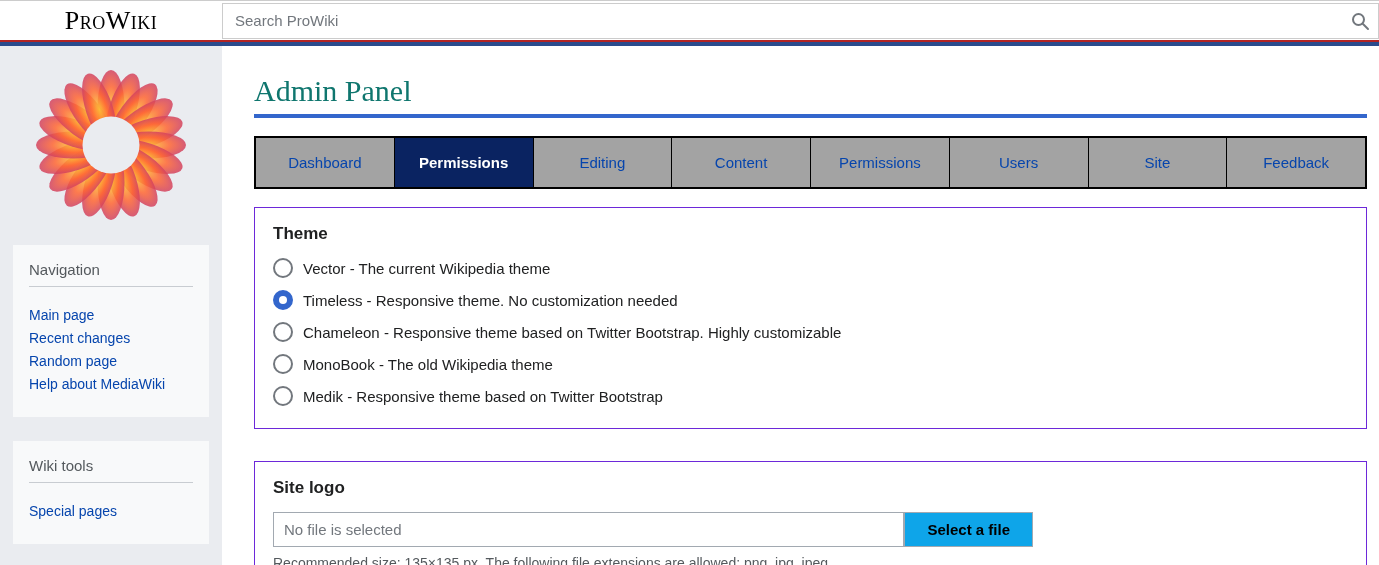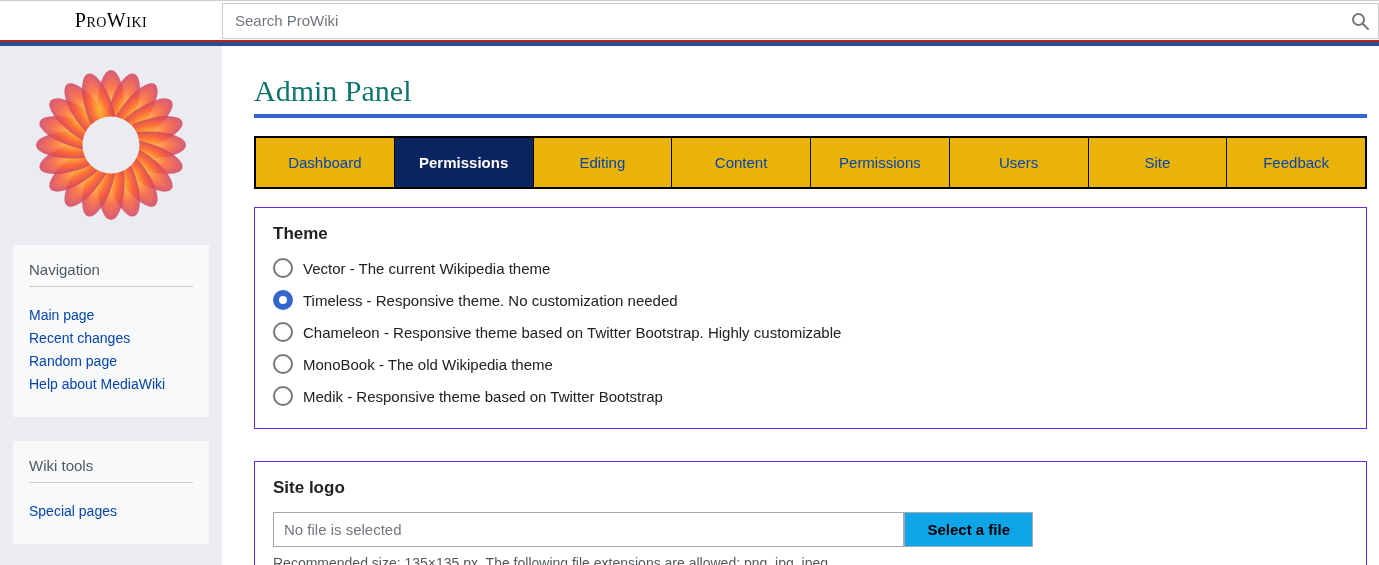--- a/index.html
+++ b/index.html
@@ -13,21 +13,21 @@
   .topbar {
     display: flex;
     align-items: center;
     height: 40px;
     border-top: 1px solid #ccc;
   }
   .brand {
     width: 222px;
     text-align: center;
     font-family: "Linux Libertine", "Georgia", serif;
-    font-size: 20px;
+    font-size: 26px;
     font-variant: small-caps;
     letter-spacing: 0.5px;
     color: #000;
   }
   .search-wrap {
     flex: 1;
     height: 36px;
     border: 1px solid #ccc;
     background: #fff;
     display: flex;
@@ -119,21 +119,21 @@
     margin-bottom: 18px;
   }
   .tab {
     flex: 1;
     text-align: center;
     padding: 16px 8px;
     font-size: 15px;
     color: #0645ad;
     border-right: 1px solid #000;
     cursor: pointer;
-    background: #eab308;
+    background: #a3a3a3;
   }
   .tab:last-child { border-right: none; }
   .tab.active {
     background: #0a2361;
     color: #fff;
     font-weight: bold;
   }
   .panel {
     border: 1px solid #6d28d9;
     padding: 16px 18px 10px 18px;

